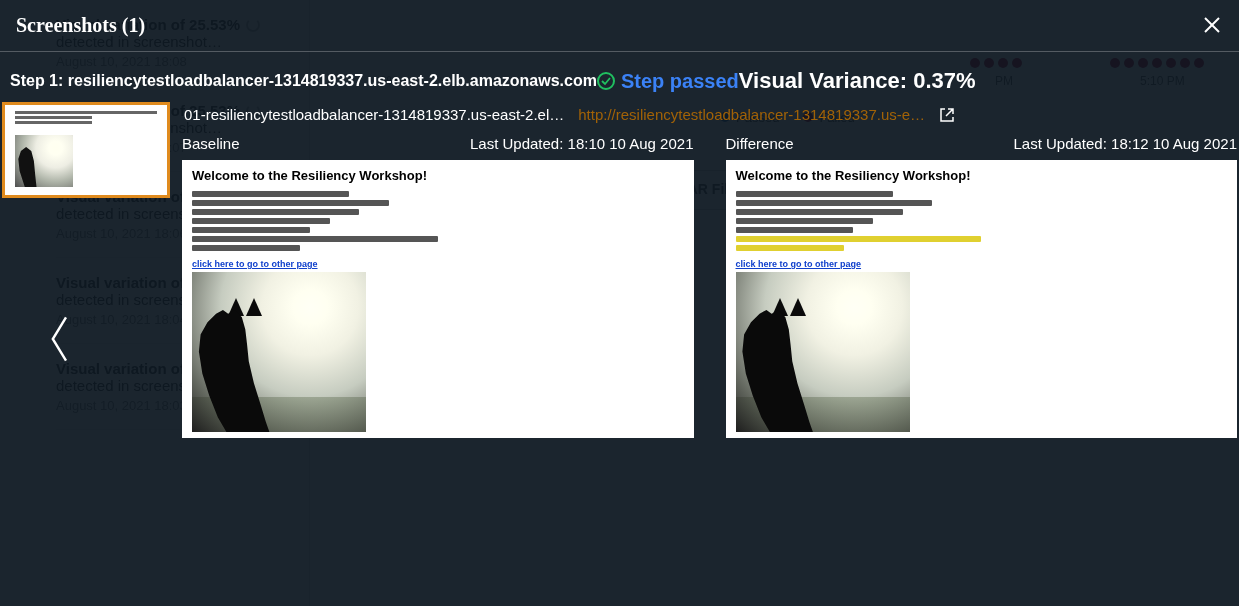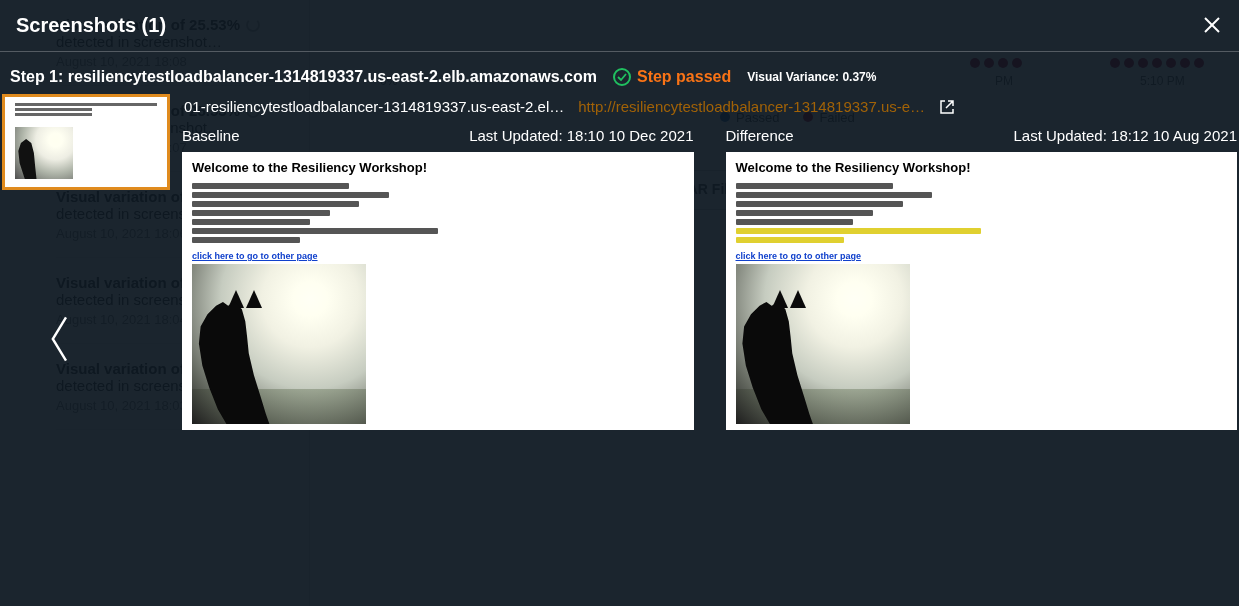--- a/index.html
+++ b/index.html
@@ -45,35 +45,36 @@
   .expand-btn-bg{ position:absolute; top:236px; right:30px; width:34px;height:34px;border:1px solid #bbb;border-radius:3px;display:flex;align-items:center;justify-content:center;}
 
   
   .overlay {
     position: absolute; inset: 0; background: rgba(10, 20, 30, 0.93);
     color: #fff; font-size: 14px;
   }
   .mod-header {
     height: 52px; display:flex; align-items:center; padding: 0 16px;
     border-bottom: 1px solid rgba(255,255,255,0.25);
+    font-family: Liberation Serif, serif;
   }
   .mod-header h2 { font-size: 20px; font-weight: 600; }
   .close-x {
     position:absolute; right:14px; top:12px; width:26px; height:26px; cursor:pointer;
     display:flex; align-items:center; justify-content:center;
   }
 
   .subhead {
-    padding: 16px 10px 8px 10px; display:flex; align-items:center; gap:16px; flex-wrap:wrap;
+    padding: 16px 10px 8px 10px; display:flex; align-items:center; flex-wrap:wrap;
   }
   .subhead .step-label { font-weight:700; font-size:16px; }
-  .status { color:#f97316; font-weight:700; display:flex; align-items:center; gap:6px; font-size:16px;}
+  .status { color:#3b82f6; font-weight:700; display:flex; align-items:center; gap:6px; font-size:20px;}
   .status .ring{width:18px;height:18px;border:2px solid #20c060;border-radius:50%;display:flex;align-items:center;justify-content:center;}
   .status .ring svg{width:10px;height:10px;}
-  .variance { font-weight:700; font-size:12px;}
+  .variance { font-weight:700; font-size:22px;}
 
   .content-row { display:flex; padding: 0 2px; gap:10px;justify-content:space-between; }
 
   .thumb-col { width: 170px; flex: 0 0 170px; }
   .thumb {
     width: 168px; height: 96px; background:#fff; border:3px solid #e08b1e; position:relative; overflow:hidden;
   }
   .mini-page{ position:absolute; inset:4px; background:#fff; }
   .mini-page .mtxt{ height:3px; background:#666; margin:2px 6px; }
   .mini-page .mtxt.short{ width:50%; }
@@ -274,21 +275,21 @@
         <svg class="ext-icon" viewBox="0 0 16 16" stroke="#fff" stroke-width="1.5" fill="none">
           <path d="M6 2 H2 V14 H14 V10 M9 2 H14 V7 M14 2 L7 9"></path>
         </svg>
       </div>
 
       <div class="compare">
 
         <div class="pane">
           <div class="labelrow">
             <span>Baseline</span>
-            <span>Last Updated: 18:10 10 Dec 2021</span>
+            <span>Last Updated: 18:10 10 Aug 2021</span>
           </div>
           <div class="img">
             <div class="page-title">Welcome to the Resiliency Workshop!</div>
             <div class="meta-lines">
               <div class="ml w1"></div><div class="ml w2"></div><div class="ml w3"></div>
               <div class="ml w4"></div><div class="ml w5"></div><div class="ml w6"></div><div class="ml w7"></div>
               <span class="link-line">click here to go to other page</span>
             </div>
             <div class="photo"></div>
             <div class="ears"></div>

